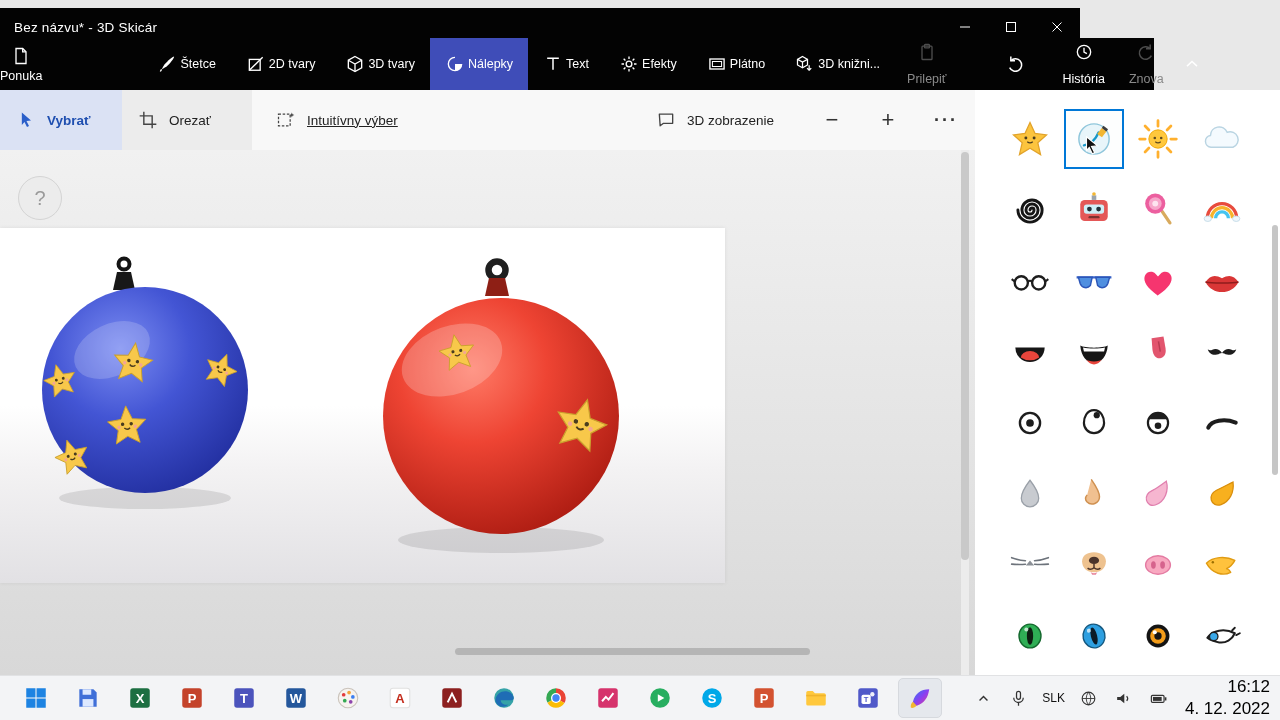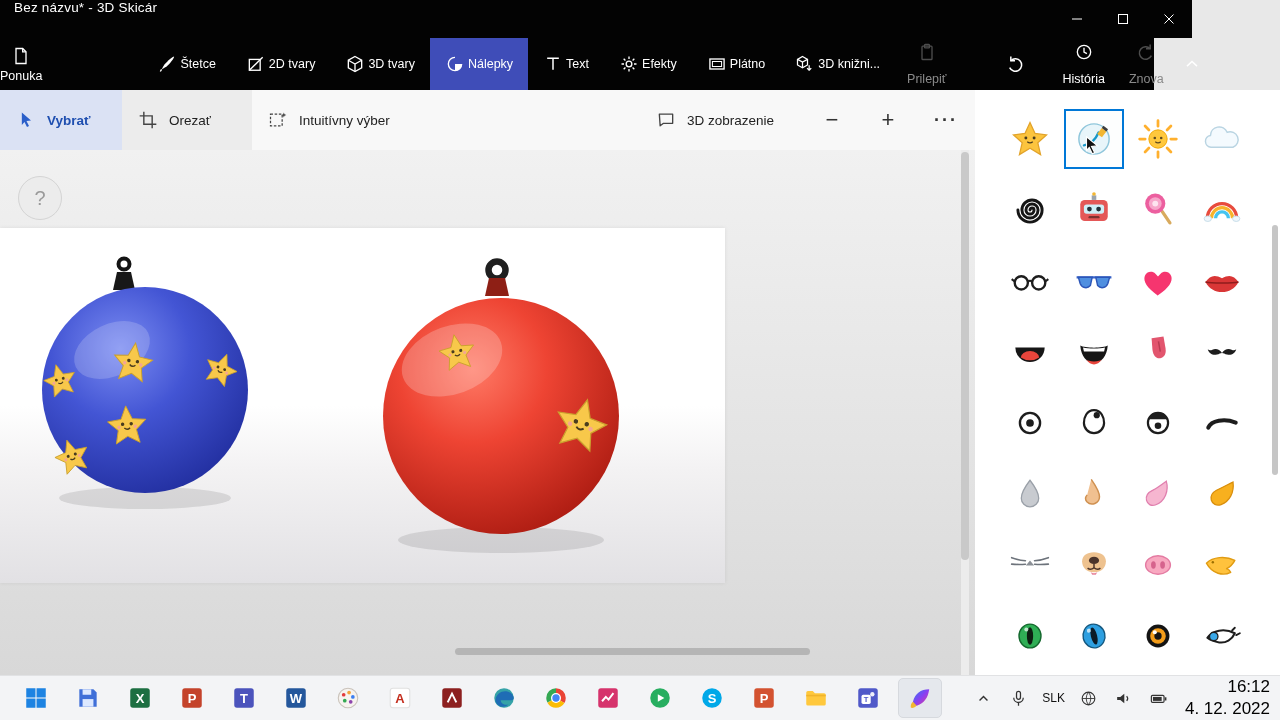--- a/index.html
+++ b/index.html
@@ -1,22 +1,22 @@
 <!DOCTYPE html>
 <html><head>
 <meta charset="utf-8">
 <style>
   html,body{margin:0;padding:0;}
   body{width:1280px;height:720px;overflow:hidden;background:#e8e8e8;
        font-family:"Liberation Sans","DejaVu Sans",sans-serif;-webkit-font-smoothing:antialiased;}
   .app{position:relative;width:1280px;height:720px;}
 
   
-  .titlebar{position:absolute;left:0;top:0;width:1192px;height:38px;background:#030303;color:#fff;
-            display:flex;align-items:flex-start;}
+  .titlebar{position:absolute;left:0;top:8px;width:1080px;height:38px;background:#030303;color:#fff;
+            display:flex;align-items:center;}
   .titlebar .title{margin-left:14px;font-size:13.5px;letter-spacing:.2px;}
   .wincontrols{margin-left:auto;display:flex;height:100%;}
   .wc{width:46px;height:38px;display:flex;align-items:center;justify-content:center;background:transparent;
       border:none;color:#fff;cursor:default;}
   .wc svg{width:12px;height:12px;}
 
   
   .ribbon{position:absolute;left:0;top:38px;width:1154px;height:52px;background:#030303;color:#fff;
           display:flex;align-items:stretch;}
   .menu-btn{width:84px;display:flex;flex-direction:column;align-items:center;justify-content:center;gap:3px;
@@ -35,21 +35,21 @@
   .rbtn.paste{margin-right:34px;}
   .rbtn.undo{margin-right:14px;}
   .chevron-btn{width:54px;display:flex;align-items:center;justify-content:center;}
 
   
   .toolbar{position:absolute;left:0;top:90px;width:975px;height:60px;background:#f8f8f8;}
   .tbseg{position:absolute;top:0;height:60px;display:flex;align-items:center;gap:11px;font-size:13.5px;
          color:#222;box-sizing:border-box;padding:12px 16px;}
   .seg-select{left:0;width:122px;background:#dbe2f4;color:#1f4fb0;font-weight:bold;}
   .seg-crop{left:122px;width:130px;background:#ececec;}
-  .seg-magic{left:252px;width:190px;}
+  .seg-magic{left:260px;width:190px;text-decoration:underline;}
   .seg-view3d{left:640px;}
   .tic{width:20px;height:20px;}
   .tic svg{width:20px;height:20px;display:block;}
   .zoom-btn{position:absolute;top:0;height:60px;width:44px;display:flex;align-items:center;justify-content:center;
             font-size:22px;color:#333;}
   .zoom-out{left:810px;} .zoom-in{left:866px;}
   .more-btn{position:absolute;top:0;left:922px;height:60px;width:48px;display:flex;align-items:center;
             justify-content:center;font-size:18px;letter-spacing:2px;color:#333;font-weight:bold;}
 
   

